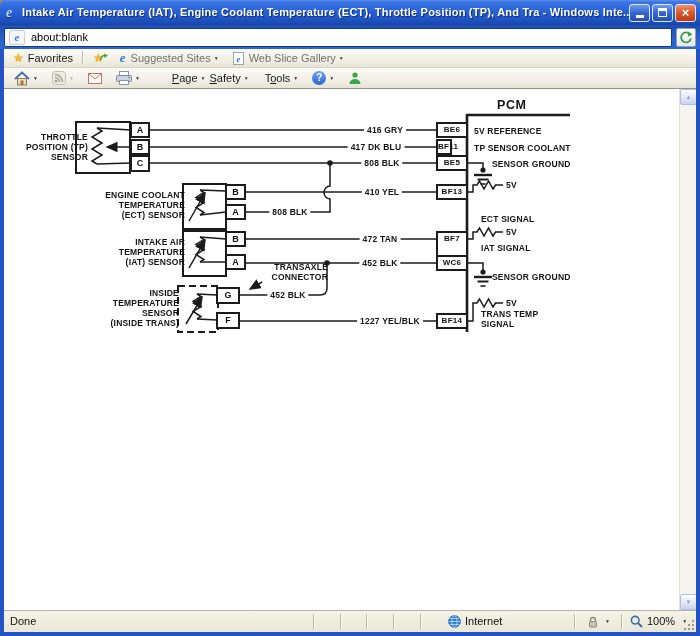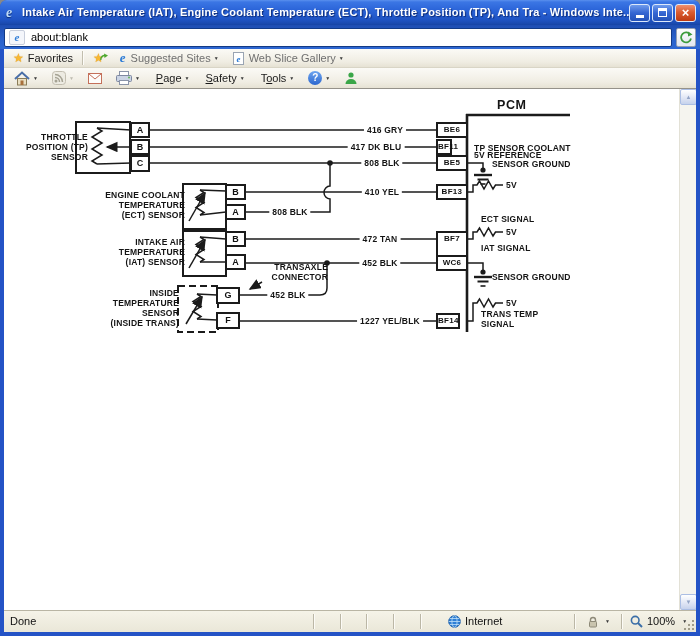--- a/index.html
+++ b/index.html
@@ -174,25 +174,25 @@
       </div>
       <div class="tb-item" style="margin-left:10px;">
         <svg width="16" height="14" viewBox="0 0 16 14">
           <rect x="3.5" y="0.5" width="9" height="4" fill="#fff" stroke="#8A94A8"></rect>
           <rect x="0.5" y="4.5" width="15" height="6" rx="1" fill="#CBD4E4" stroke="#7E88A0"></rect>
           <rect x="3.5" y="9.5" width="9" height="4" fill="#fff" stroke="#8A94A8"></rect>
           <circle cx="13" cy="6.5" r="0.9" fill="#58B04A"></circle>
         </svg>
         <span class="dd">▼</span>
       </div>
-      <div class="tb-item" style="margin-left:12px;">
+      <div class="tb-item" style="margin-left:28px;">
         <span class="tbtxt"><span></span><span class="key">P</span><span>age</span></span>
         <span class="dd">▼</span>
       </div>
-      <div class="tb-item" style="margin-left:12px;align-items:center;">
+      <div class="tb-item" style="align-items:center;">
         <span class="tbtxt"><span></span><span class="key">S</span><span>afety</span></span>
         <span class="dd">▼</span>
       </div>
       <div class="tb-item" style="margin-left:12px;">
         <span class="tbtxt"><span>T</span><span class="key">o</span><span>ols</span></span>
         <span class="dd">▼</span>
       </div>
       <div class="tb-item" style="margin-left:10px;">
         <span style="width:14px;height:14px;border-radius:50%;background:linear-gradient(#6FA6F0,#2B66CE);color:#fff;font:bold 10px/14px 'Liberation Sans',sans-serif;text-align:center;display:inline-block;">?</span>
         <span class="dd">▼</span>
@@ -323,24 +323,24 @@
         <span class="dl wlabel" style="left:380px;top:263px;">452 BLK</span>
         <span class="dl wlabel" style="left:288px;top:295px;">452 BLK</span>
         <span class="dl wlabel" style="left:390px;top:321px;">1227 YEL/BLK</span>
 
         <div class="pinbox pcmbox" style="left:436px;top:122px;width:32px;height:16px;">BE6</div>
         <div class="pinbox pcmbox" style="left:436px;top:139px;width:16px;height:16px;">BF11</div>
         <div class="pinbox pcmbox" style="left:436px;top:155px;width:32px;height:16px;">BE5</div>
         <div class="pinbox pcmbox" style="left:436px;top:184px;width:32px;height:16px;">BF13</div>
         <div class="pinbox pcmbox" style="left:436px;top:231px;width:32px;height:32px;">BF7</div>
         <div class="pinbox pcmbox" style="left:436px;top:255px;width:32px;height:16px;">WC6</div>
-        <div class="pinbox pcmbox" style="left:436px;top:313px;width:24px;height:16px;">BF14</div>
+        <div class="pinbox pcmbox" style="left:436px;top:313px;width:32px;height:16px;">BF14</div>
 
         <span class="dl pcm-title" style="left:497px;top:99px;">PCM</span>
-        <span class="dl" style="left:474px;top:126px;margin-top:24px;">5V REFERENCE</span>
+        <span class="dl" style="left:474px;top:126px;">5V REFERENCE</span>
         <span class="dl" style="left:474px;top:143px;">TP SENSOR COOLANT</span>
         <span class="dl" style="left:492px;top:159px;">SENSOR GROUND</span>
         <span class="dl" style="left:506px;top:180px;">5V</span>
         <span class="dl" style="left:481px;top:214px;">ECT SIGNAL</span>
         <span class="dl" style="left:506px;top:227px;">5V</span>
         <span class="dl" style="left:481px;top:243px;">IAT SIGNAL</span>
         <span class="dl" style="left:492px;top:272px;">SENSOR GROUND</span>
         <span class="dl" style="left:506px;top:298px;">5V</span>
         <span class="dl" style="left:481px;top:309px;">TRANS TEMP</span>
         <span class="dl" style="left:481px;top:319px;">SIGNAL</span>

